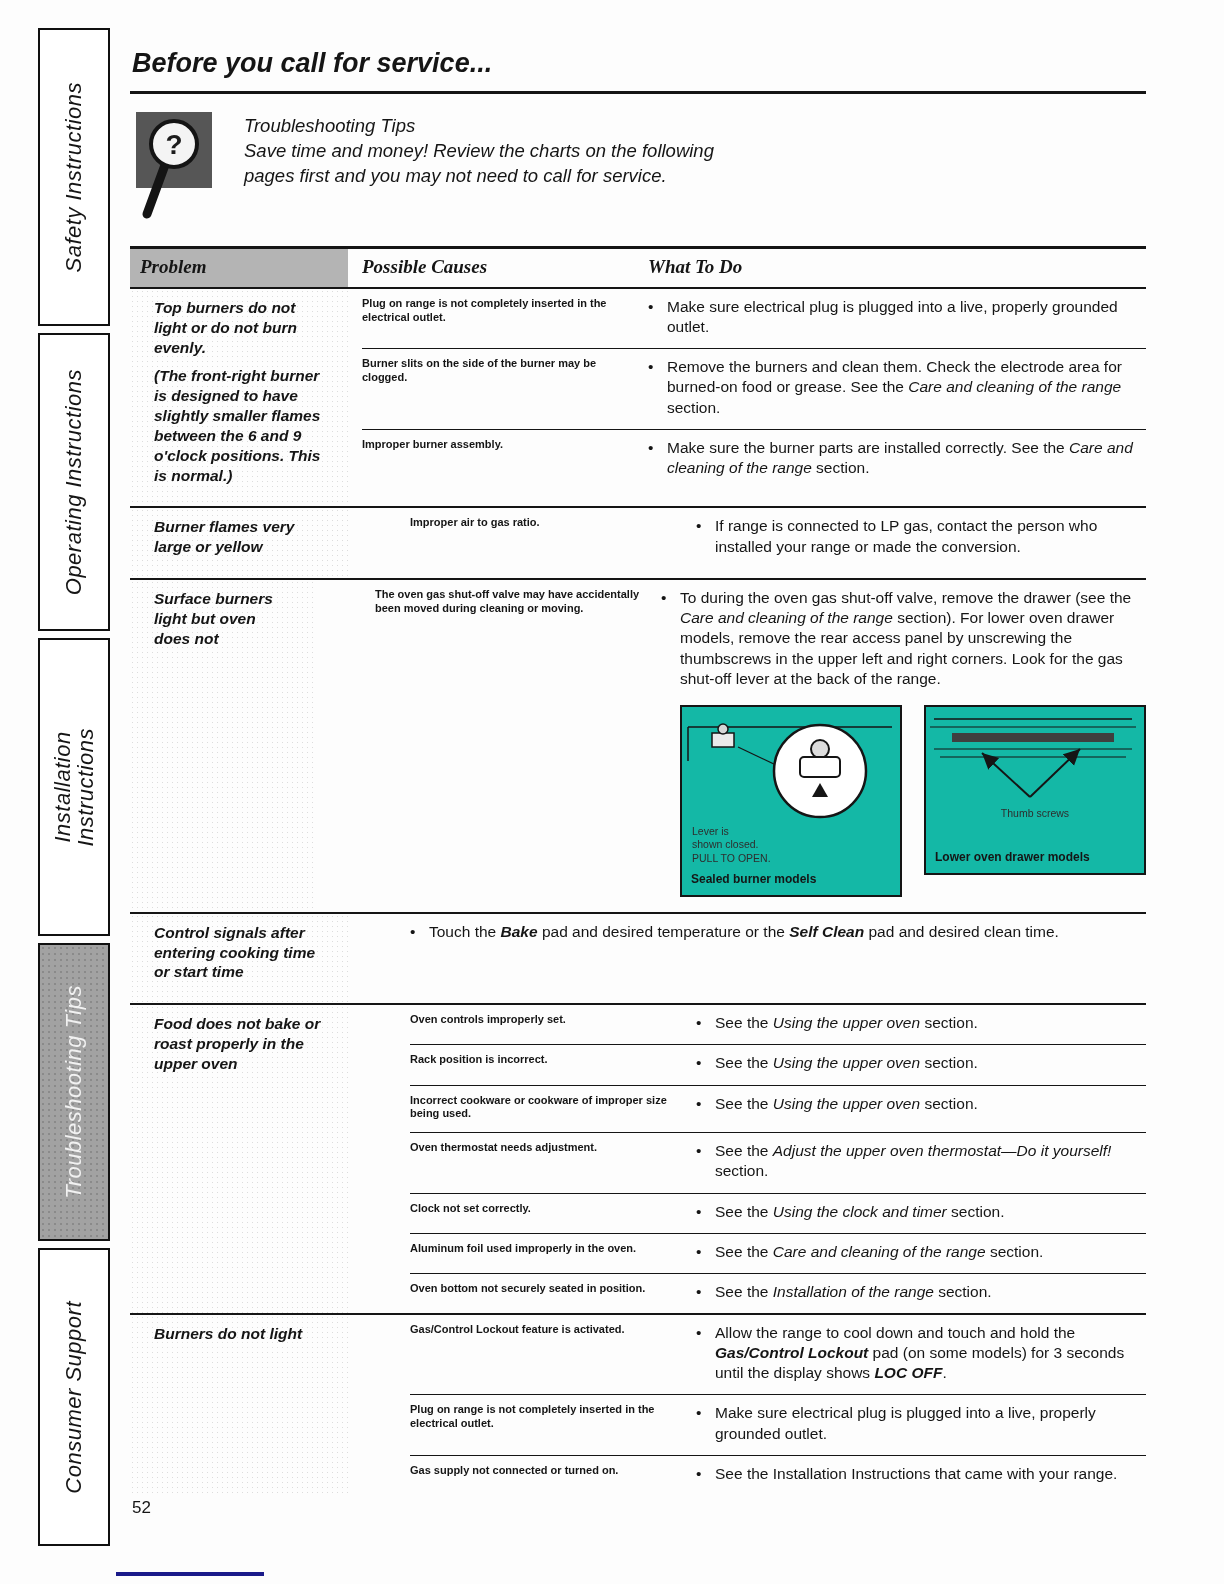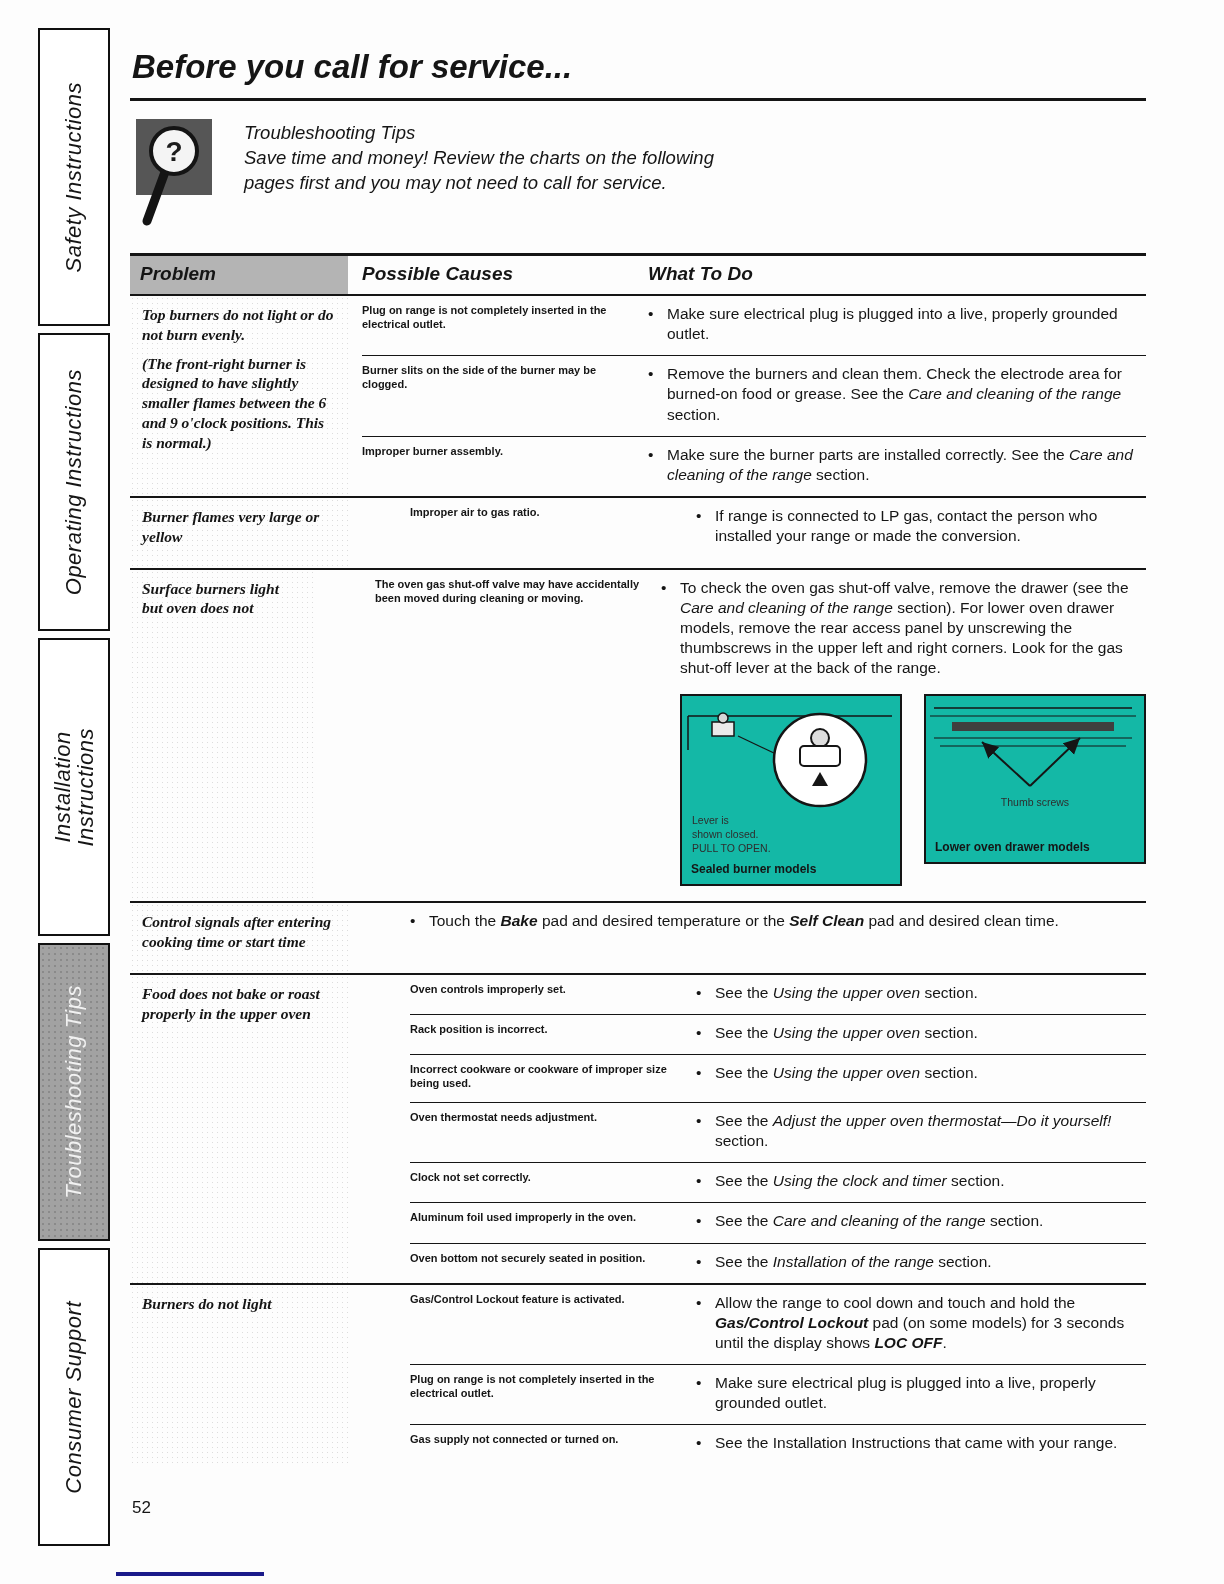--- a/index.html
+++ b/index.html
@@ -38,53 +38,54 @@
     background-image: radial-gradient(#8a8a8a 1px, rgba(0,0,0,0) 1.3px);
     background-size: 6px 6px;
     color: #f1f1f1;
   }
 
   
   .main { position: absolute; left: 130px; top: 36px; width: 1016px; }
 
   .title {
     font-style: italic; font-weight: bold;
-    font-size: 33px;
+    font-size: 27px;
     margin: 0; padding: 12px 0 12px 2px;
     border-bottom: 3px solid #151515;
   }
 
   .tips-row { display: flex; align-items: flex-start; margin: 16px 0 0 4px; }
   .tips-icon svg { display: block; }
   .tips-text { margin-left: 26px; font-style: italic; font-size: 18.5px; line-height: 1.35; padding-top: 4px; }
 
   
   .ttable { margin-top: 24px; }
   .thead {
     display: flex; align-items: flex-end;
     border-top: 3px solid #151515;
     border-bottom: 2px solid #151515;
+    font-family: Liberation Serif, serif;
   }
   .th { font-style: italic; font-weight: bold; font-size: 19px; display: flex; align-items: center; }
   .th-problem { width: 218px; margin-right: 14px; background: #b4b4b4; padding: 7px 6px 9px 10px; }
   .th-causes  { width: 272px; margin-right: 14px; padding: 7px 0 9px; }
   .th-what    { flex: 1; padding: 7px 0 9px; }
 
   .group { display: flex; align-items: stretch; }
   .group + .group { border-top: 2px solid #151515; gap: 48px; }
 
   .problem-cell {
     width: 218px; margin-right: 14px;
     padding: 9px 8px 12px 8px;
     font-weight: bold; font-style: italic;
     font-size: 15.5px; line-height: 1.28;
     background-image: radial-gradient(#dcdcdc 0.9px, rgba(0,0,0,0) 1px);
     background-size: 5px 5px;
   }
-  .problem-cell p { margin: 0 4px 9px; font-family: Liberation Serif, serif; }
+  .problem-cell p { margin: 0 16px 9px; }
 
   .entries { flex: 1; display: flex; flex-direction: column; }
   .entry { display: flex; padding: 8px 0 11px; }
   .entry + .entry { border-top: 1.5px solid #151515; }
   .cause { width: 272px; margin-right: 14px; padding-right: 6px; font-weight: bold; font-size: 11px; line-height: 1.26; }
   .what { flex: 1; font-size: 15.5px; line-height: 1.3; display: flex; align-items: flex-start; }
   .bullet { width: 19px; flex: none; }
   .what-text { flex: 1; }
   .seg-i  { font-style: italic; }
   .seg-bi { font-style: italic; font-weight: bold; }
@@ -207,21 +208,21 @@
     <div class="group">
       <div class="problem-cell">
         <p>Surface burners light but oven does not</p>
       </div>
       <div class="entries">
         <div class="entry">
           <div class="cause">The oven gas shut-off valve may have accidentally been moved during cleaning or moving.</div>
           <div class="what">
             <span class="bullet">•</span>
             <div class="what-text">
-              <span class="seg">To check the oven gas shut-off valve, remove the drawer (see the </span><span class="seg seg-i">Care and cleaning of the range</span><span class="seg"> section). For lower oven drawer models, remove the rear access panel by unscrewing the thumbscrews in the upper left and right corners. Look for the gas shut-off lever at the back of the range.</span>
+              <span class="seg">To during the oven gas shut-off valve, remove the drawer (see the </span><span class="seg seg-i">Care and cleaning of the range</span><span class="seg"> section). For lower oven drawer models, remove the rear access panel by unscrewing the thumbscrews in the upper left and right corners. Look for the gas shut-off lever at the back of the range.</span>
 
               <div class="figures">
 
                 <div class="figure fig1">
                   <svg width="216" height="118" viewBox="0 0 216 118">
                     <path d="M6 20 H210" stroke="#151515" stroke-width="1.5" fill="none"></path>
                     <path d="M6 20 V54" stroke="#151515" stroke-width="1.5" fill="none"></path>
                     <rect x="30" y="26" width="22" height="14" fill="#eaeaea" stroke="#151515" stroke-width="1.5"></rect>
                     <circle cx="41" cy="22" r="5" fill="#d6d6d6" stroke="#151515" stroke-width="1.5"></circle>
                     <line x1="56" y1="40" x2="94" y2="58" stroke="#151515" stroke-width="1.2"></line>

